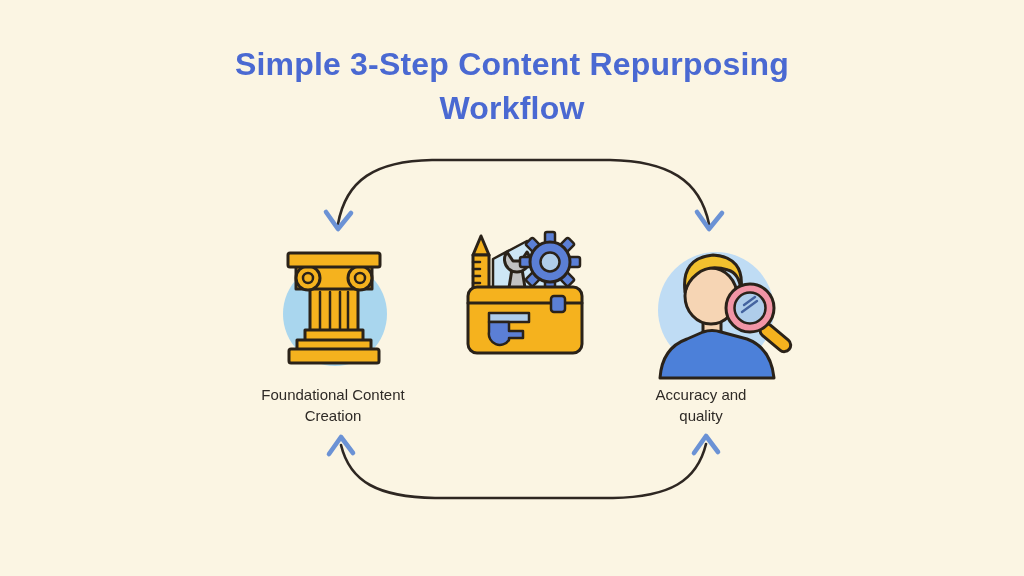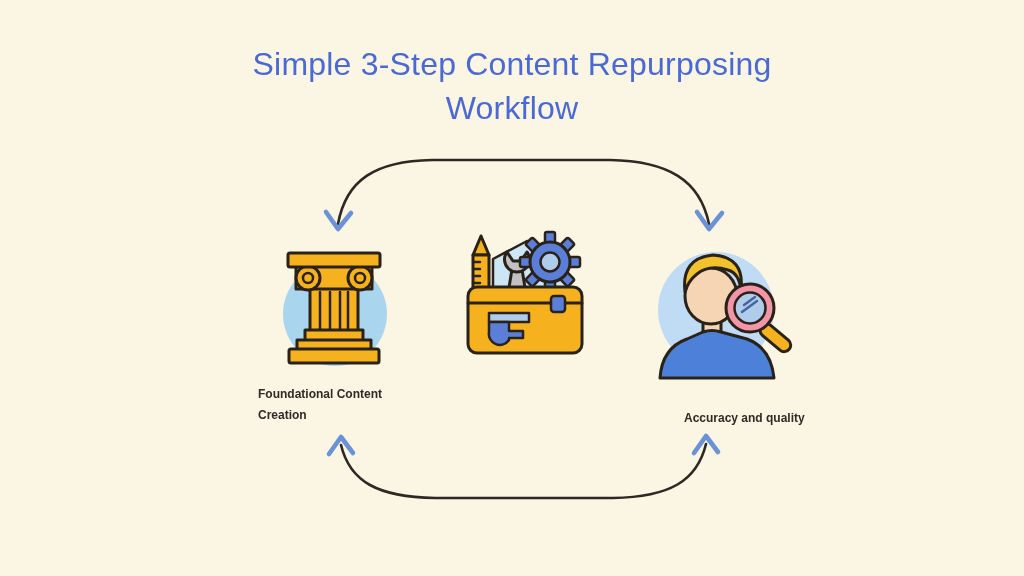--- a/index.html
+++ b/index.html
@@ -28,43 +28,43 @@
     position:relative;
     width:1024px;height:576px;
     background:var(--background);
     overflow:hidden;
   }
   .title{
     position:absolute;
     left:0; top:42px; width:1024px;
     text-align:center;
     color:var(--title_blue);
-    font-weight:400;
+    font-weight:700;
     font-size:32px;
     line-height:44px;
     letter-spacing:.2px;
   }
   .title .line{display:block;}
   .arrows-layer{
     position:absolute; inset:0;
     pointer-events:none;
   }
   .icon-box{position:absolute;}
   .step-label{
     position:absolute;
     top:384px;
-    text-align:left;
+    text-align:center;
     color:var(--label_text);
-    font-size:12px;
-    font-weight:700;
+    font-size:15px;
+    font-weight:400;
     line-height:21px;
   }
   .lbl-1{left:258px;width:150px;}
   .lbl-2{left:450px;width:150px;}
-  .lbl-3{left:684px;width:130px;margin-top:24px;}
+  .lbl-3{left:636px;width:130px;}
 
   
   .ol{stroke:var(--outline);stroke-width:3;stroke-linejoin:round;stroke-linecap:round;}
   .ol2{stroke:var(--outline);stroke-width:2.5;stroke-linejoin:round;stroke-linecap:round;}
   .gold{fill:var(--gold);}
   .blue{fill:var(--gear_blue);}
   .lens{fill:var(--lens_blue);}
   .gray{fill:var(--wrench_gray);}
   .nofill{fill:none;}
 </style>

